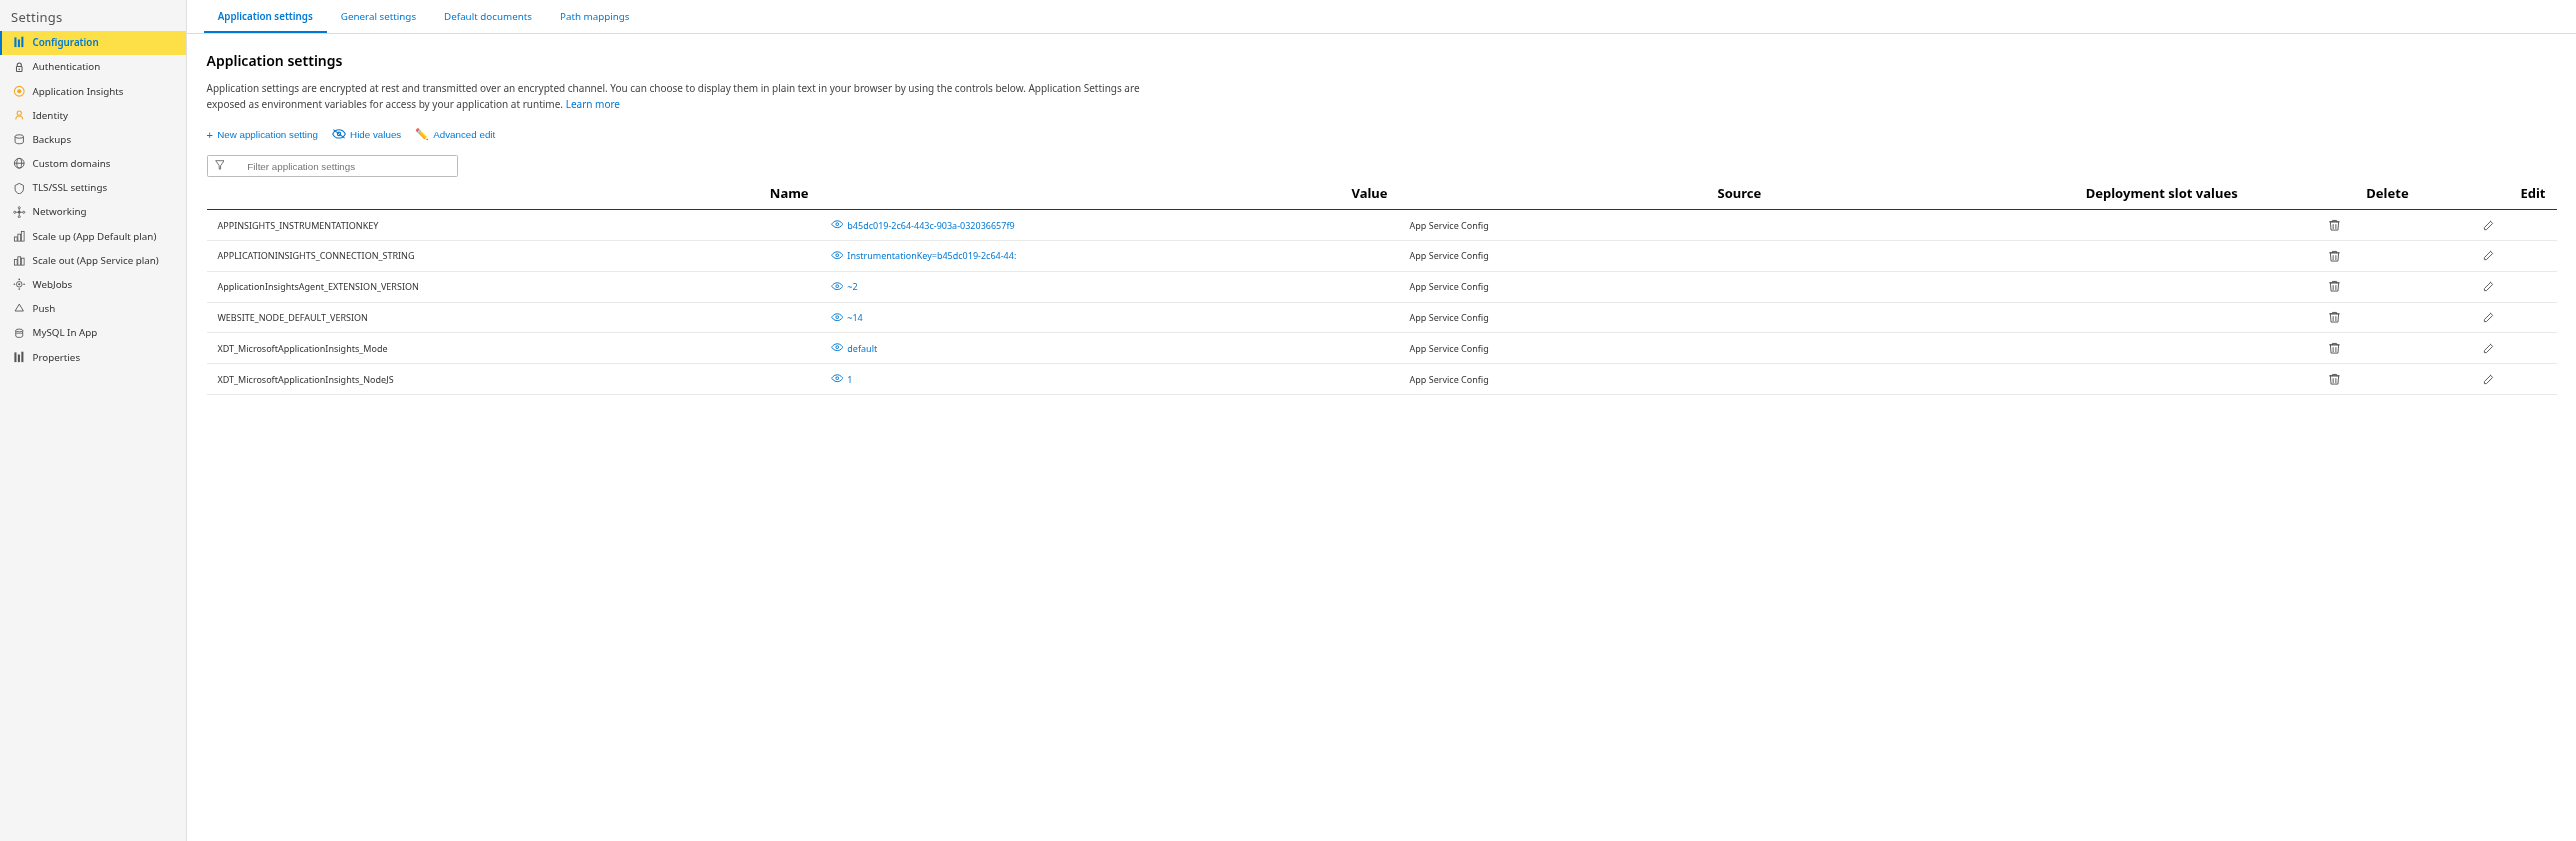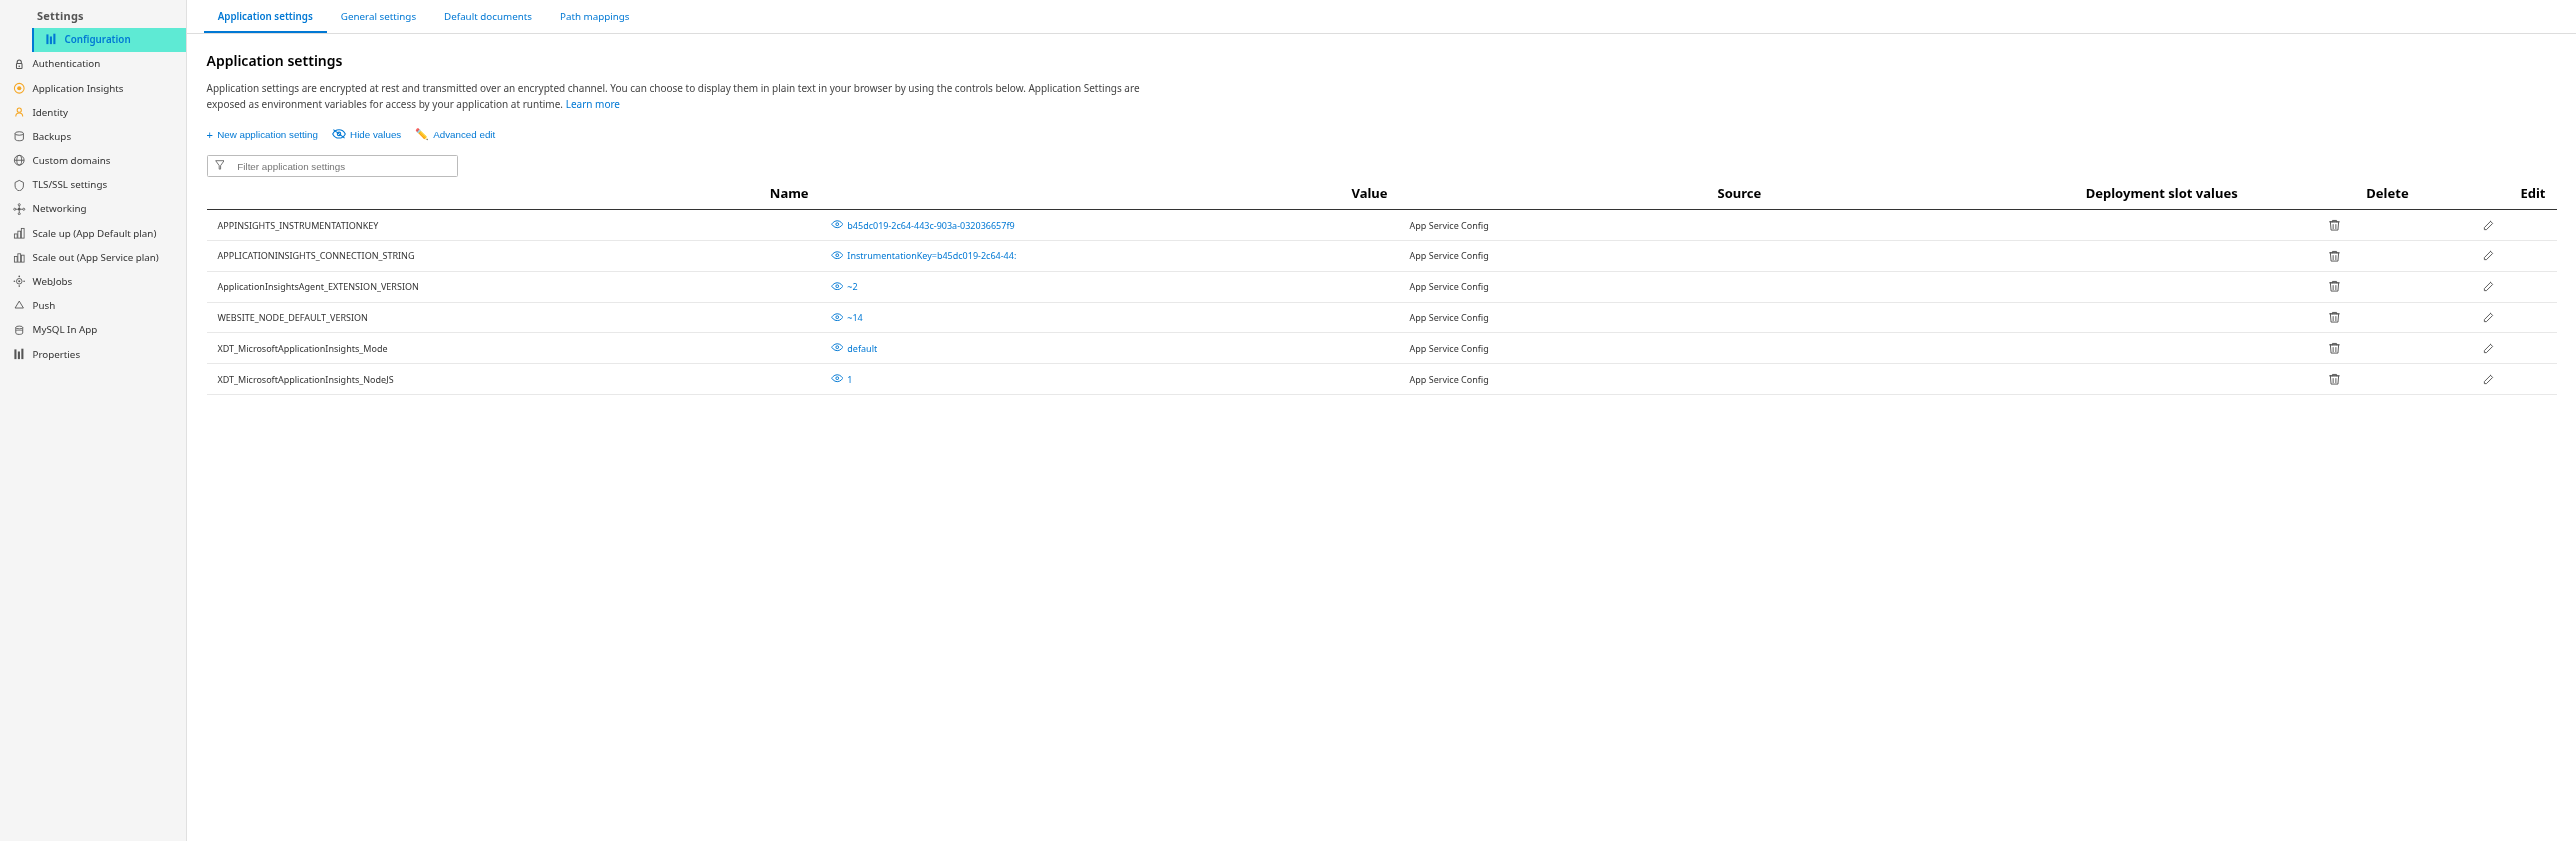--- a/index.html
+++ b/index.html
@@ -8,43 +8,41 @@
     
     .sidebar {
       width: 187px;
       min-width: 187px;
       background: #f5f5f5;
       border-right: 0.7px solid #e0e0e0;
       overflow-y: auto;
       padding-top: 2.8px;
     }
     .sidebar-header {
-      font-size: 11px;
-      font-weight: 700;
+      font-size: 13px;
+      font-weight: 400;
       color: #555;
       padding: 5.6px 11px 4.2px 11px;
       letter-spacing: 0.02em;
-      margin-left: 26px;
     }
     .sidebar-item {
       display: flex;
       align-items: center;
       padding: 5.6px 11px;
       cursor: pointer;
       gap: 7px;
       color: #333;
       font-size: 9.8px;
       border-left: 2.1px solid transparent;
     }
     .sidebar-item.active {
-      background: #5eead4;
+      background: #fde047;
       border-left: 2.1px solid #0078d4;
       color: #0078d4;
       font-weight: 600;
-      margin-left: 32px;
     }
     .sidebar-icon {
       width: 12.5px;
       height: 12.5px;
       display: flex;
       align-items: center;
       justify-content: center;
       font-size: 11px;
       flex-shrink: 0;
     }
@@ -122,21 +120,21 @@
     }
 
     
     .filter-container {
       display: flex;
       align-items: center;
       border: 0.7px solid #bbb;
       border-radius: 1.4px;
       padding: 3.5px 7px;
       width: 251px;
-      gap: 13px;
+      gap: 23px;
       background: #fff;
     }
     .filter-icon {
       color: #666;
       font-size: 9.8px;
     }
     .filter-input {
       border: none;
       outline: none;
       font-size: 9.8px;

